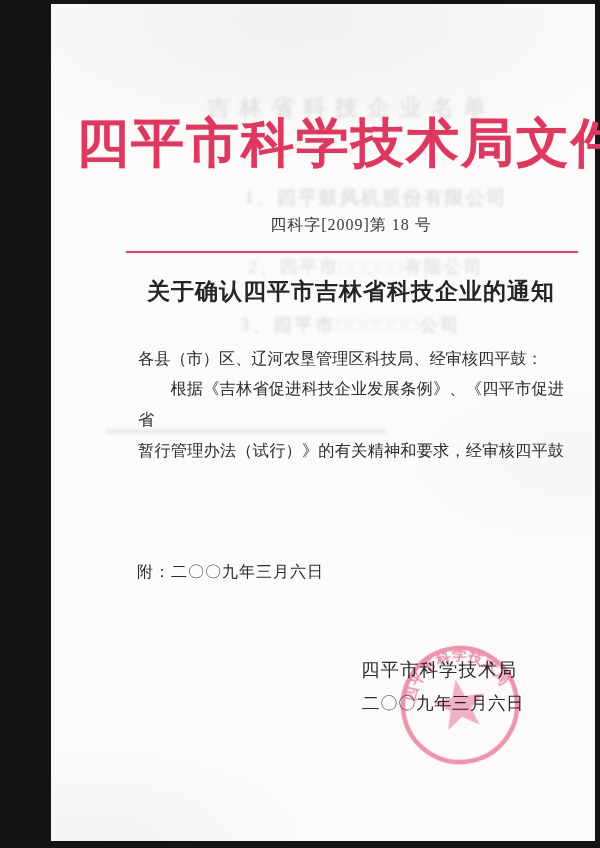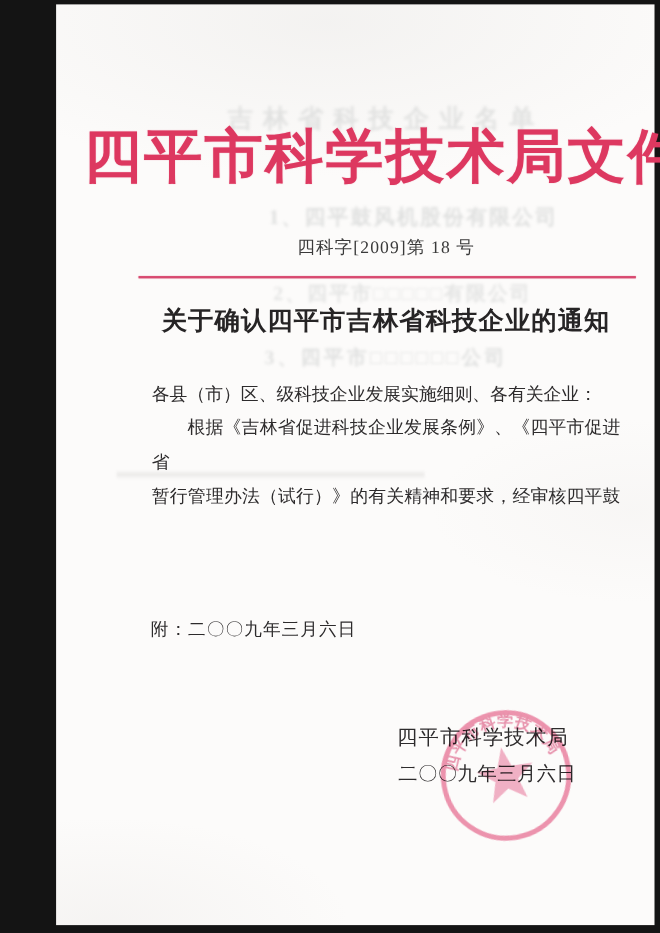--- a/index.html
+++ b/index.html
@@ -68,21 +68,21 @@
 
     <div class="abs red-divider"></div>
 
     <div class="abs ghost g3">2、四平市□□□□□有限公司</div>
 
     <div class="abs center notice-title">关于确认四平市吉林省科技企业的通知</div>
 
     <div class="abs ghost g4">3、四平市□□□□□□公司</div>
 
     <div class="abs body-block">
-      <div>各县（市）区、级科技企业发展实施细则、各有关企业：</div>
+      <div>各县（市）区、辽河农垦管理区科技局、经审核四平鼓：</div>
       <div class="bline indent">根据《吉林省促进科技企业发展条例》、《四平市促进省</div>
       <div class="bline">暂行管理办法（试行）》的有关精神和要求，经审核四平鼓</div>
     </div>
 
     <div class="abs attachment">附：二〇〇九年三月六日</div>
 
     <div class="abs crease"></div>
 
     <div class="abs issuer">四平市科学技术局</div>
     <div class="abs issue-date">二〇〇九年三月六日</div>

